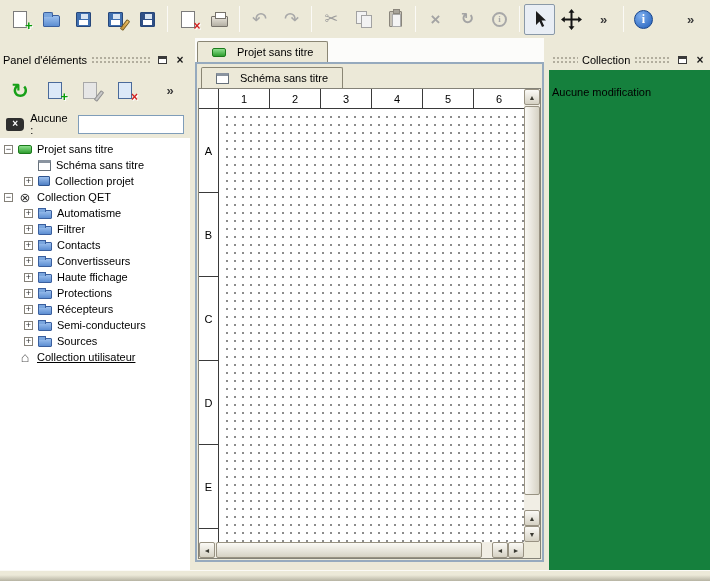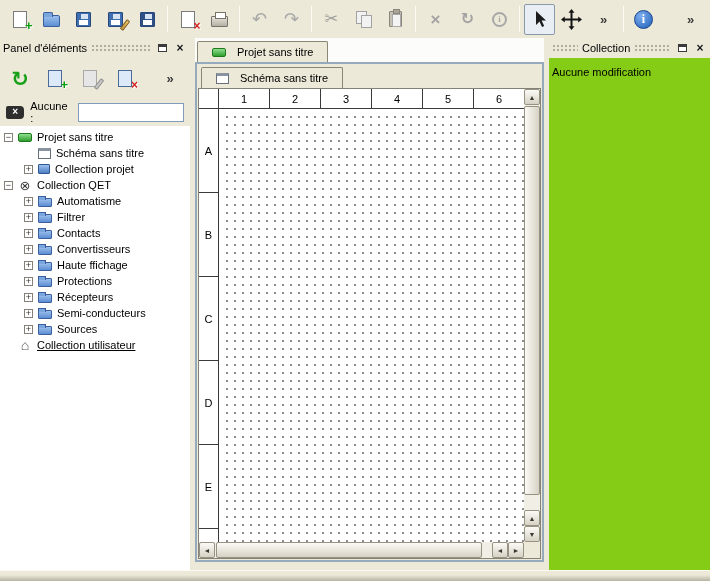--- a/index.html
+++ b/index.html
@@ -73,21 +73,21 @@
   .ic-info-blue { width:19px; height:19px; border-radius:50%; border:1px solid #16448c; color:#fff;
                   background:radial-gradient(circle at 35% 30%,#7fb0f0,#1e5cb8);
                   font-weight:bold; font-size:12px; font-family:"Liberation Serif","DejaVu Serif",serif;
                   display:flex; align-items:center; justify-content:center; }
 
   
   .content { flex:1; display:flex; min-height:0; }
   .splitter { width:5px; flex:none; }
 
   
-  .dock { display:flex; flex-direction:column; flex:none; }
+  .dock { display:flex; flex-direction:column; flex:none;margin-top:12px; }
   .dock-left { width:190px; }
   .dock-right { width:161px; }
   .dock-title { height:20px; display:flex; align-items:center; gap:4px; padding:0 3px; flex:none; }
   .dt-label { white-space:nowrap; }
   .grip { flex:1; height:8px; align-self:center;
           background-image:radial-gradient(circle,#b2ae9e 1px,transparent 1.2px);
           background-size:4px 4px; }
   .grip.fixed { flex:none; width:26px; }
   .dock-btn { width:14px; height:14px; background:transparent; border:none; display:flex; align-items:center; justify-content:center; flex:none; }
   .restore-glyph { width:9px; height:8px; border:1px solid #3a3a3a; border-top:3px solid #3a3a3a; background:#fff; display:inline-block; }
@@ -151,21 +151,21 @@
   .arr { font-size:7px; line-height:1; color:#3a3a32; }
   .vtrack { flex:1; position:relative; }
   .vthumb { position:absolute; top:1px; left:0; right:0; height:96%;
             background:linear-gradient(90deg,#fbfaf6,#d6d2c4); border:1px solid #989282; border-radius:2px; }
   .htrack { flex:1; position:relative; }
   .hthumb { position:absolute; left:1px; top:0; bottom:0; width:96%;
             background:linear-gradient(#fbfaf6,#d6d2c4); border:1px solid #989282; border-radius:2px; }
   .scroll-corner { position:absolute; right:0; bottom:0; width:16px; height:16px; background:#ece9d8; }
 
   
-  .undo-list { flex:1; background:#84cc16; padding:8px 3px; overflow:hidden; }
+  .undo-list { flex:1; background:#15803d; padding:16px 3px; overflow:hidden; }
 
   
   .statusbar { height:11px; flex:none; border-top:1px solid #fbfaf6;
                background:linear-gradient(#ece9d8 40%,#b6b3a2); }
 
   button { font:inherit; cursor:default; }
   svg { display:block; }
 </style>
 </head>
 <body>

